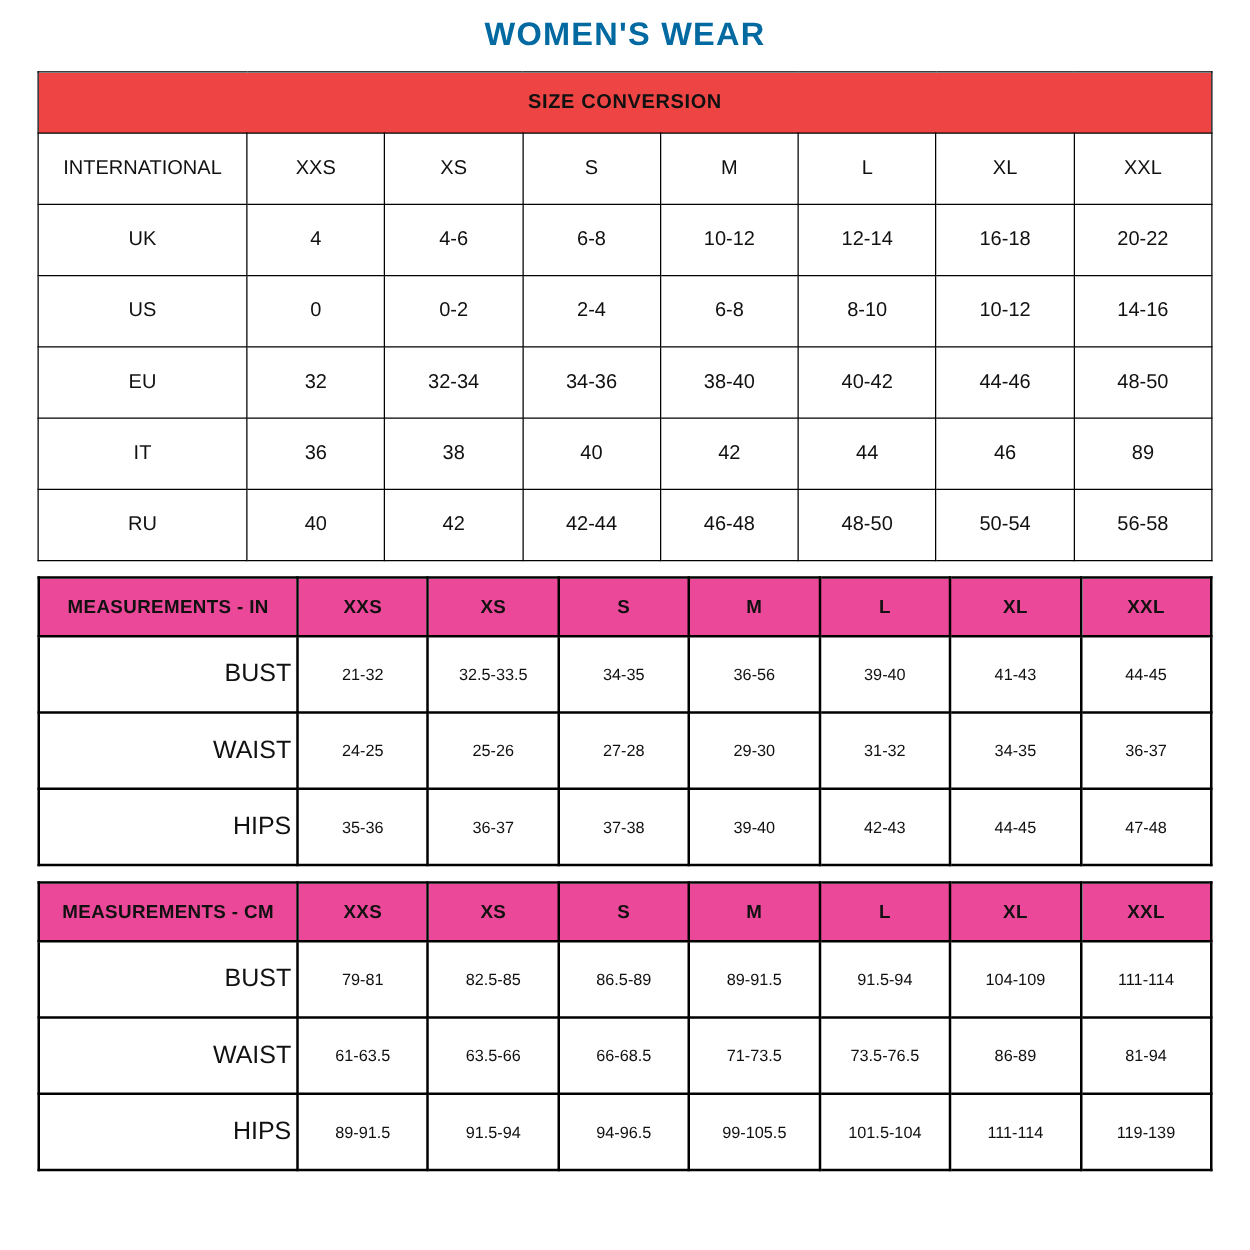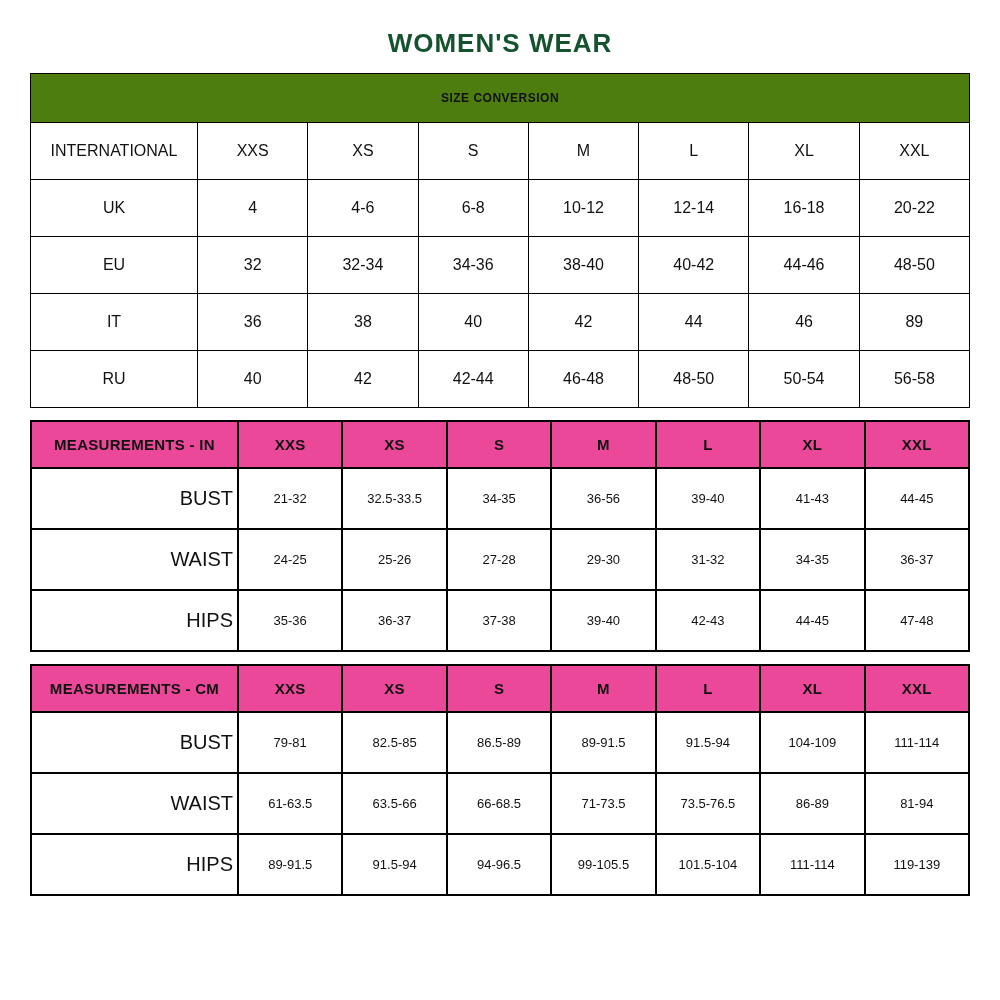--- a/index.html
+++ b/index.html
@@ -11,45 +11,45 @@
     width: 1000px;
     height: 1000px;
     font-family: "Liberation Sans", sans-serif;
     color: #111111;
     box-sizing: border-box;
   }
   .page {
     padding: 12px 30px 0 30px;
   }
   h1.title {
-    margin: 16px 0 14px 0;
+    margin: 0 0 14px 0;
     text-align: center;
     font-size: 26px;
     font-weight: bold;
     letter-spacing: 1px;
-    color: #14532d;
+    color: #0369a1;
   }
   table {
     border-collapse: collapse;
     width: 940px;
     table-layout: fixed;
   }
   th, td {
     text-align: center;
     vertical-align: middle;
     padding: 0 4px;
     overflow: hidden;
     white-space: nowrap;
   }
   
   .t1 th, .t1 td { border: 1px solid #000000; }
   .t1 .banner {
     height: 48px;
-    background: #4d7c0f;
-    font-size: 12px;
+    background: #ef4444;
+    font-size: 16px;
     font-weight: bold;
     letter-spacing: 0.5px;
   }
   .t1 .hdr {
     height: 56px;
     font-size: 16px;
     font-weight: normal;
     background: #ffffff;
   }
   .t1 td { height: 56px; font-size: 16px; }
@@ -103,20 +103,30 @@
           <td class="rowlabel">UK</td>
           <td class="val">4</td>
           <td class="val">4-6</td>
           <td class="val">6-8</td>
           <td class="val">10-12</td>
           <td class="val">12-14</td>
           <td class="val">16-18</td>
           <td class="val">20-22</td>
         </tr>
         <tr>
+          <td class="rowlabel">US</td>
+          <td class="val">0</td>
+          <td class="val">0-2</td>
+          <td class="val">2-4</td>
+          <td class="val">6-8</td>
+          <td class="val">8-10</td>
+          <td class="val">10-12</td>
+          <td class="val">14-16</td>
+        </tr>
+        <tr>
           <td class="rowlabel">EU</td>
           <td class="val">32</td>
           <td class="val">32-34</td>
           <td class="val">34-36</td>
           <td class="val">38-40</td>
           <td class="val">40-42</td>
           <td class="val">44-46</td>
           <td class="val">48-50</td>
         </tr>
         <tr>

